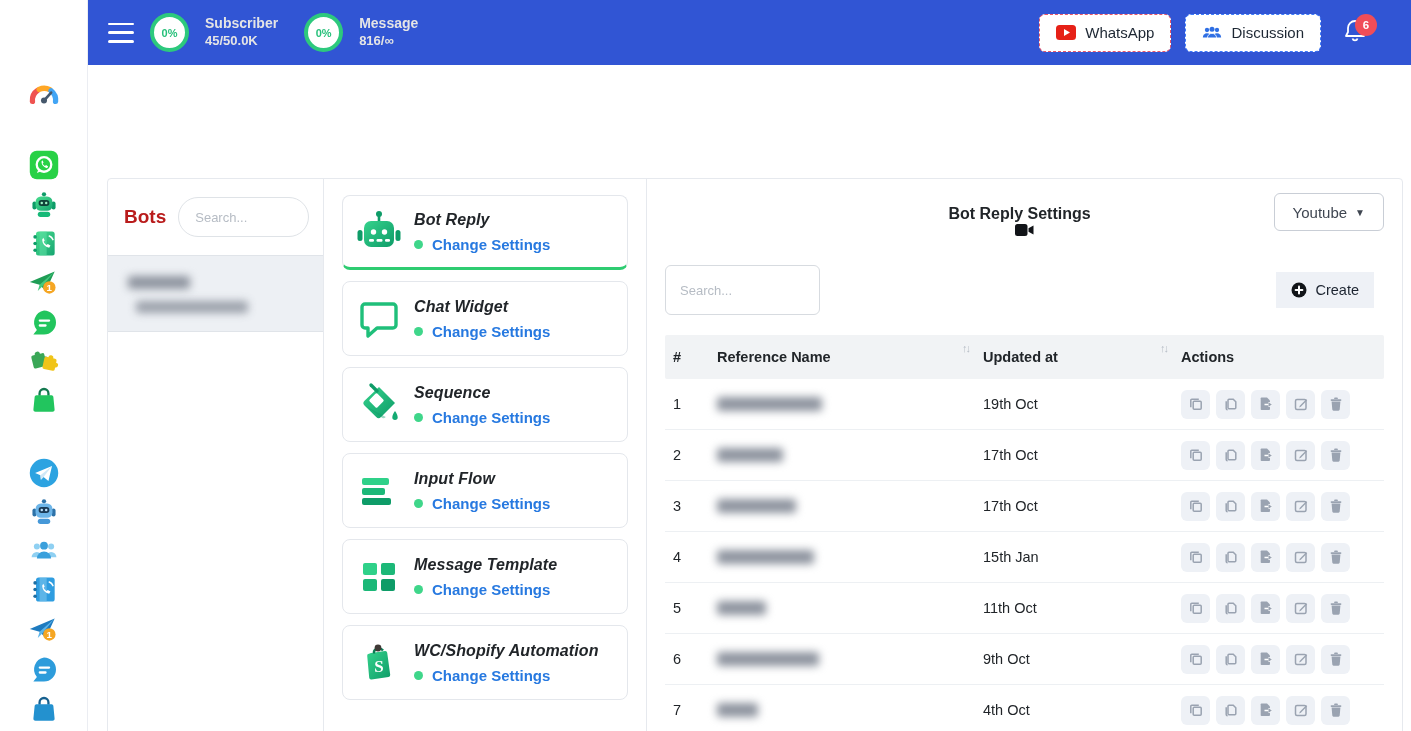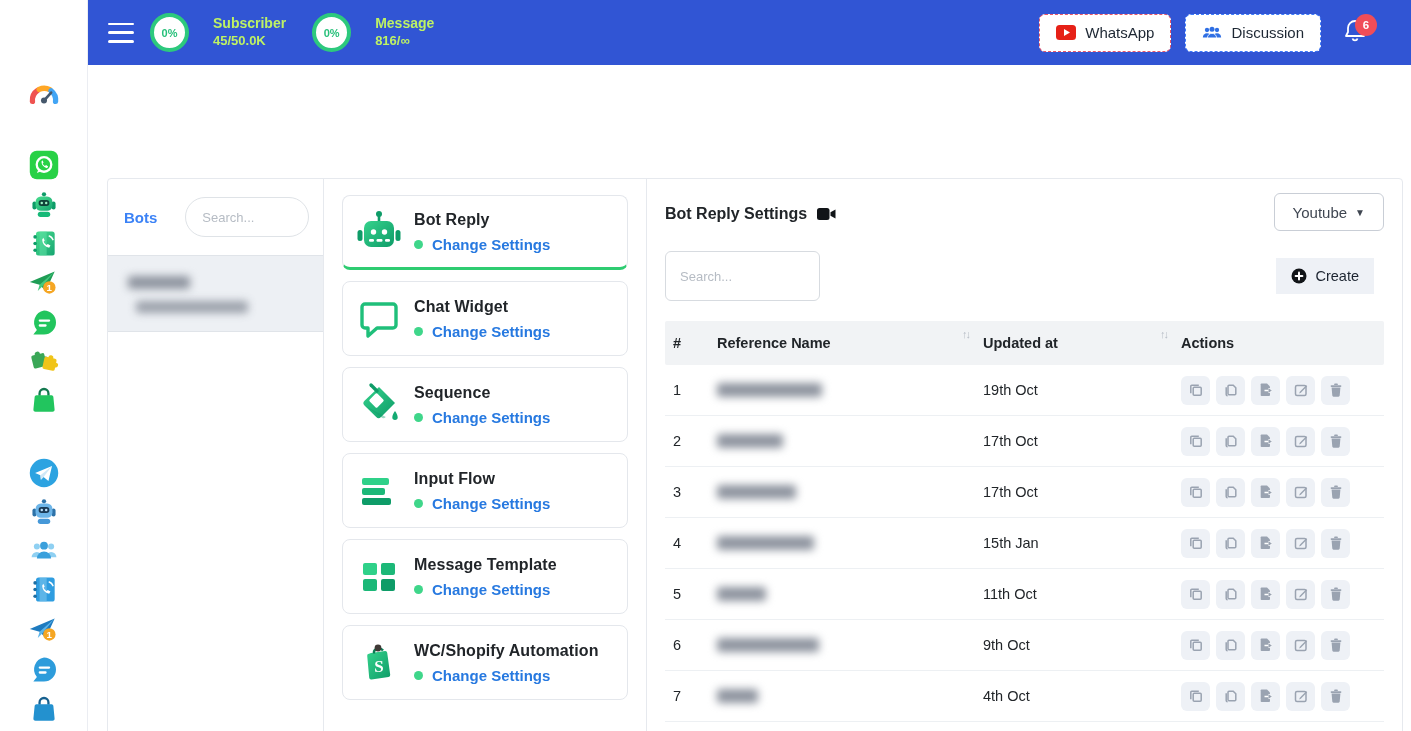--- a/index.html
+++ b/index.html
@@ -17,21 +17,21 @@
   
   .topbar { position:absolute; left:88px; top:0; right:0; height:65px; background:#3155d4;
             display:flex; align-items:center; padding:0 18px 0 12px; z-index:20; }
   .hamburger { width:26px; height:20px; display:flex; flex-direction:column; justify-content:space-between;
                margin:0 16px 0 8px; cursor:pointer; }
   .hamburger span { display:block; height:2.6px; background:#fff; border-radius:2px; }
   .stat { display:flex; align-items:center; margin-right:26px; }
   .stat-ring { width:39px; height:39px; border-radius:50%; background:#fff; border:4px solid #2dc97d;
                display:flex; align-items:center; justify-content:center;
                color:#27c07a; font-size:11px; font-weight:bold; }
-  .stat-text { margin-left:24px; color:#bef264; }
+  .stat-text { margin-left:16px; color:#e5e5e5; }
   .stat-label { font-size:14px; font-weight:bold; line-height:1.25; }
   .stat-value { font-size:13px; font-weight:bold; line-height:1.3; }
   .top-right { margin-left:auto; display:flex; align-items:center; }
   .top-btn { height:38px; border-radius:6px; background:#fff; display:flex; align-items:center;
              padding:0 16px; font-size:15px; color:#1d2733; cursor:pointer; margin-left:14px; }
   .btn-youtube { border:1px dashed #e8556a; }
   .btn-discussion { border:1px dashed #3e7bfa; }
   .top-btn svg { margin-right:9px; }
   .bell-wrap { position:relative; margin:0 26px 0 22px; cursor:pointer; }
   .badge { position:absolute; top:-4px; left:12px; min-width:22px; height:22px; border-radius:50%;
@@ -50,47 +50,47 @@
   .page-sub { font-size:14px; color:#6c757d; margin-top:10px; }
 
   .panel-card { position:absolute; left:19px; right:8px; top:113px; height:640px;
                 background:#fff; border:1px solid #e6e9ee; border-radius:4px;
                 display:grid; grid-template-columns:215px 323px 1fr; }
   .col { min-width:0; }
   .col + .col { border-left:1px solid #e6e9ee; }
 
   
   .bots-head { display:flex; align-items:center; padding:18px 14px 18px 16px; }
-  .bots-title { font-size:15px; font-weight:bold; color:#3b82f6; margin-right:28px; }
+  .bots-title { font-size:19px; font-weight:bold; color:#b91c1c; margin-right:12px; }
   .bots-search { flex:1; height:40px; border:1px solid #dfe3e7; border-radius:20px;
                  padding:0 16px; font-size:13px; color:#495057; outline:none; min-width:0;
                  font-family:"Liberation Sans", sans-serif; }
   .bots-search::placeholder { color:#b6bcc4; }
   .bot-item { background:#edf0f4; border-top:1px solid #e0e4e9; border-bottom:1px solid #e0e4e9;
               padding:20px 18px 18px 18px; cursor:pointer; }
   .blur-bar { background:#8d939e; border-radius:3px; filter:blur(4px); }
   .bot-item .name { height:13px; margin-left:2px; }
   .bot-item .phone { height:12px; margin-top:12px; margin-left:10px; opacity:.85; }
 
   
   .white-col { padding:16px 18px; }
   .white-title { font-size:15px; font-weight:bold; color:#212529; margin:5px 0 34px 2px; }
   .set-card { border:1px solid #e4e7ec; border-radius:8px; height:75px; margin-bottom:11px;
               display:flex; align-items:center; padding:0 12px; cursor:pointer; background:#fff; }
   .set-card.active { border-bottom:3px solid #2ecc71; }
   .set-icon { width:48px; height:48px; flex:0 0 48px; display:flex; align-items:center; justify-content:center; }
   .set-body { margin-left:11px; }
-  .set-name { font-size:16px; font-weight:bold; color:#212529; letter-spacing:.1px; }
+  .set-name { font-size:16px; font-weight:bold; color:#212529; letter-spacing:.1px;font-style:italic; }
   .set-link-row { display:flex; align-items:center; margin-top:7px; }
   .dot { width:9px; height:9px; border-radius:50%; background:#3fd68a; margin-right:9px; }
   .set-link { font-size:15px; font-weight:bold; color:#2779e0; text-decoration:none; cursor:pointer; }
 
   
   .reply-col { padding:0 18px; position:relative; }
-  .reply-head { display:flex; align-items:center; padding-top:26px; }
+  .reply-head { display:flex; align-items:center; padding-top:26px;flex-direction:column; }
   .reply-title { font-size:16px; font-weight:bold; color:#212529; margin-right:10px; }
   .options-btn { position:absolute; right:18px; top:14px; height:38px; padding:0 18px;
                  background:#fff; border:1px solid #c9ced6; border-radius:6px; font-size:15px;
                  color:#3f4651; display:flex; align-items:center; cursor:pointer;
                  font-family:"Liberation Sans", sans-serif; }
   .caret { font-size:10px; margin-left:8px; color:#3f4651; }
   .reply-toolbar { display:flex; align-items:center; justify-content:space-between; margin-top:28px; }
   .reply-search { width:155px; height:50px; border:1px solid #d7dbe0; border-radius:6px;
                   padding:0 14px; font-size:13px; color:#495057; outline:none;
                   font-family:"Liberation Sans", sans-serif; }

